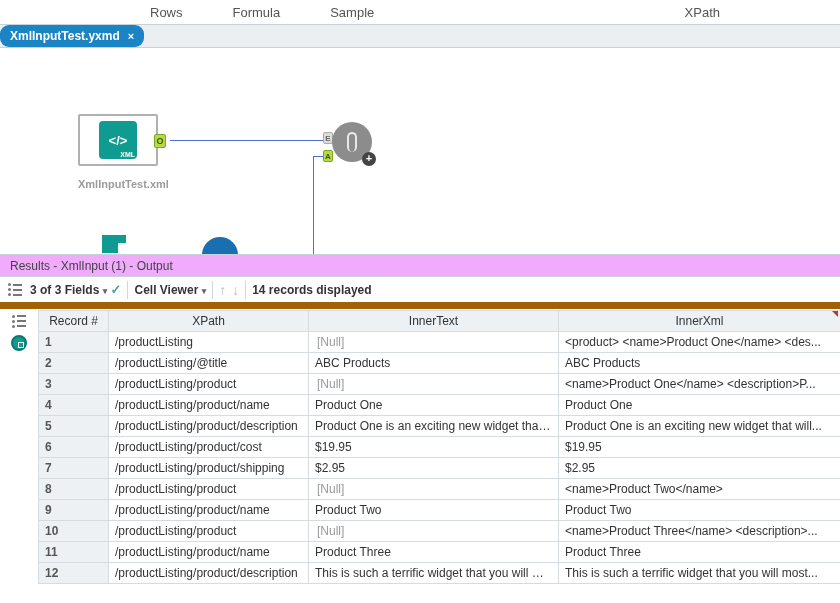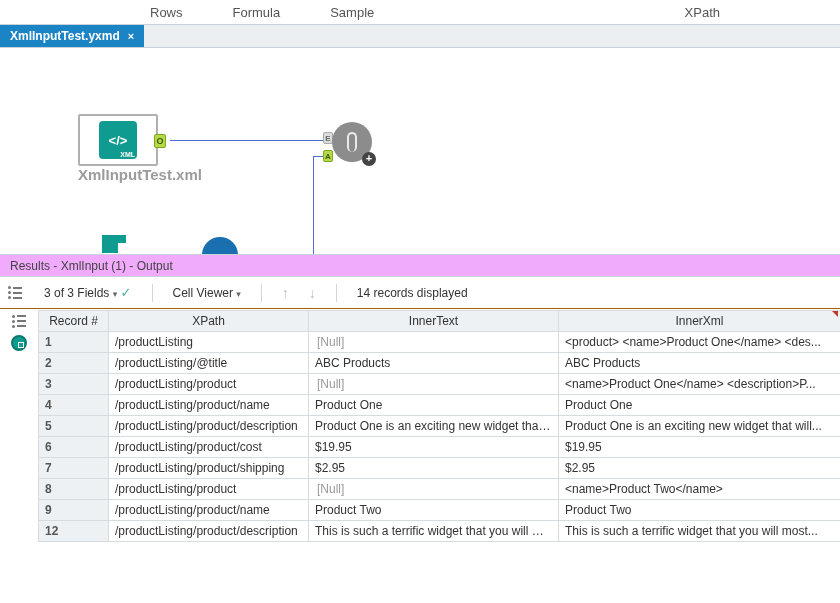--- a/index.html
+++ b/index.html
@@ -39,20 +39,21 @@
   .tab {
     background: #1a84c4;
     color: #fff;
     display: flex;
     align-items: center;
     padding: 0 10px;
     gap: 8px;
     font-weight: bold;
     font-size: 12px;
     position: relative;
+    border-radius: 9px;
   }
   .tab .close {
     font-size: 11px;
     cursor: pointer;
   }
 
   
   .canvas {
     position: relative;
     height: 207px;
@@ -119,22 +120,22 @@
     align-items: center;
     justify-content: center;
     font-size: 9px;
     font-weight: bold;
     color: #3b5c00;
   }
   .xml-node .caption {
     text-align: right;
     color: #9b9b9b;
     font-weight: bold;
-    font-size: 15px;
-    margin-top: 0;
+    font-size: 11px;
+    margin-top: 12px;
   }
 
   .wire {
     position: absolute;
     left: 170px;
     top: 92px;
     width: 164px;
     height: 0;
     border-top: 1px solid #4a6fd6;
   }
@@ -222,22 +223,23 @@
     font-size: 12px;
     color: #444;
   }
 
   
   .toolbar {
     height: 32px;
     display: flex;
     align-items: center;
     padding: 0 6px;
-    gap: 20px;
-    border-bottom: 1px solid #a16207;
+    gap: 6px;
+    border-bottom: 7px solid #a16207;
+    font-weight: bold;
   }
   .tb-icon {
     width: 18px; height: 18px;
     display:flex; align-items:center; justify-content:center;
     color:#666;
   }
   .list-icon { display:flex; flex-direction:column; gap:2px; }
   .list-icon span { display:flex; gap:2px; align-items:center; }
   .list-icon .dot { width:3px;height:3px;background:#777;border-radius:50%; }
   .list-icon .bar { width:9px;height:2px;background:#777; }
@@ -486,20 +488,32 @@
           <td class="null">[Null]</td>
           <td>&lt;name&gt;Product Two&lt;/name&gt;</td>
         </tr>
         <tr>
           <td class="rec">9</td>
           <td>/productListing/product/name</td>
           <td>Product Two</td>
           <td>Product Two</td>
         </tr>
         <tr>
+          <td class="rec">10</td>
+          <td>/productListing/product</td>
+          <td class="null">[Null]</td>
+          <td>&lt;name&gt;Product Three&lt;/name&gt; &lt;description&gt;...</td>
+        </tr>
+        <tr>
+          <td class="rec">11</td>
+          <td>/productListing/product/name</td>
+          <td>Product Three</td>
+          <td>Product Three</td>
+        </tr>
+        <tr>
           <td class="rec">12</td>
           <td>/productListing/product/description</td>
           <td>This is such a terrific widget that you will most...</td>
           <td>This is such a terrific widget that you will most...</td>
         </tr>
       </tbody>
   </table>
 </div>
 
 </body></html>

